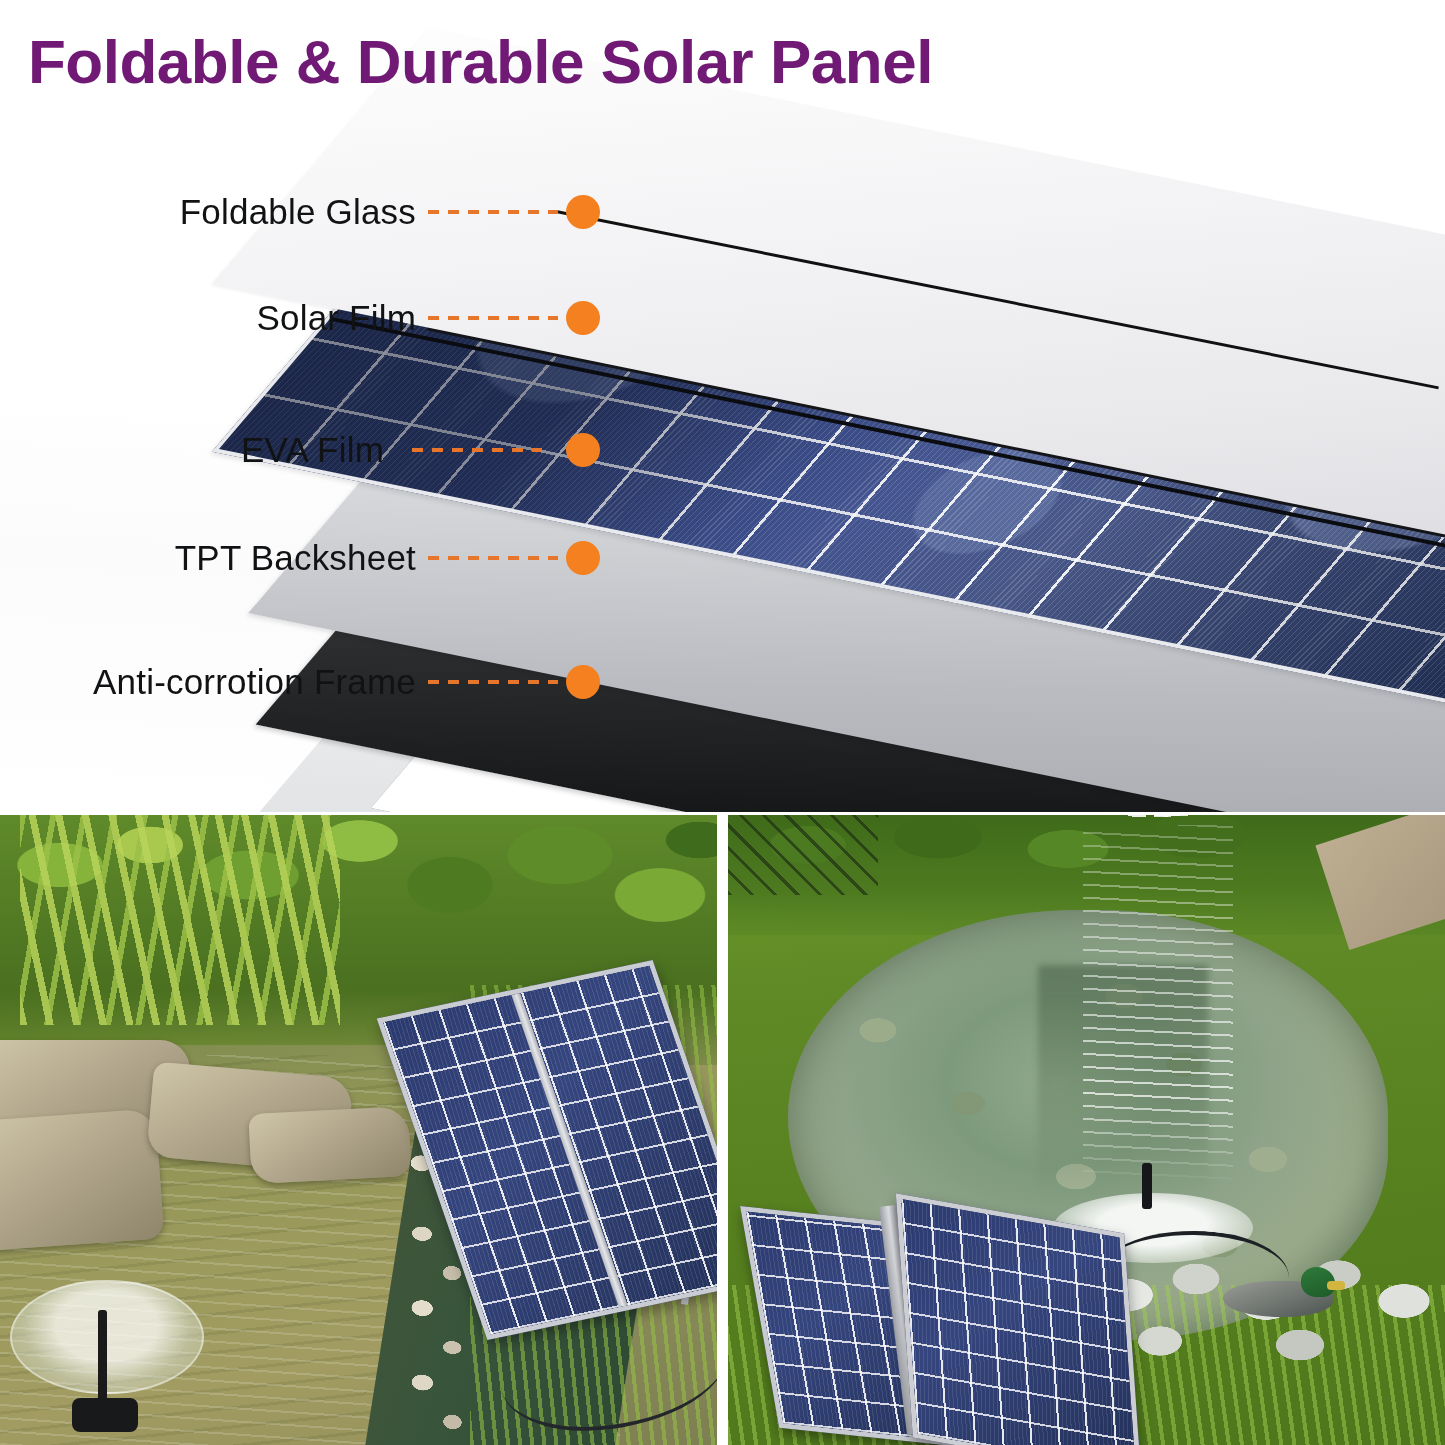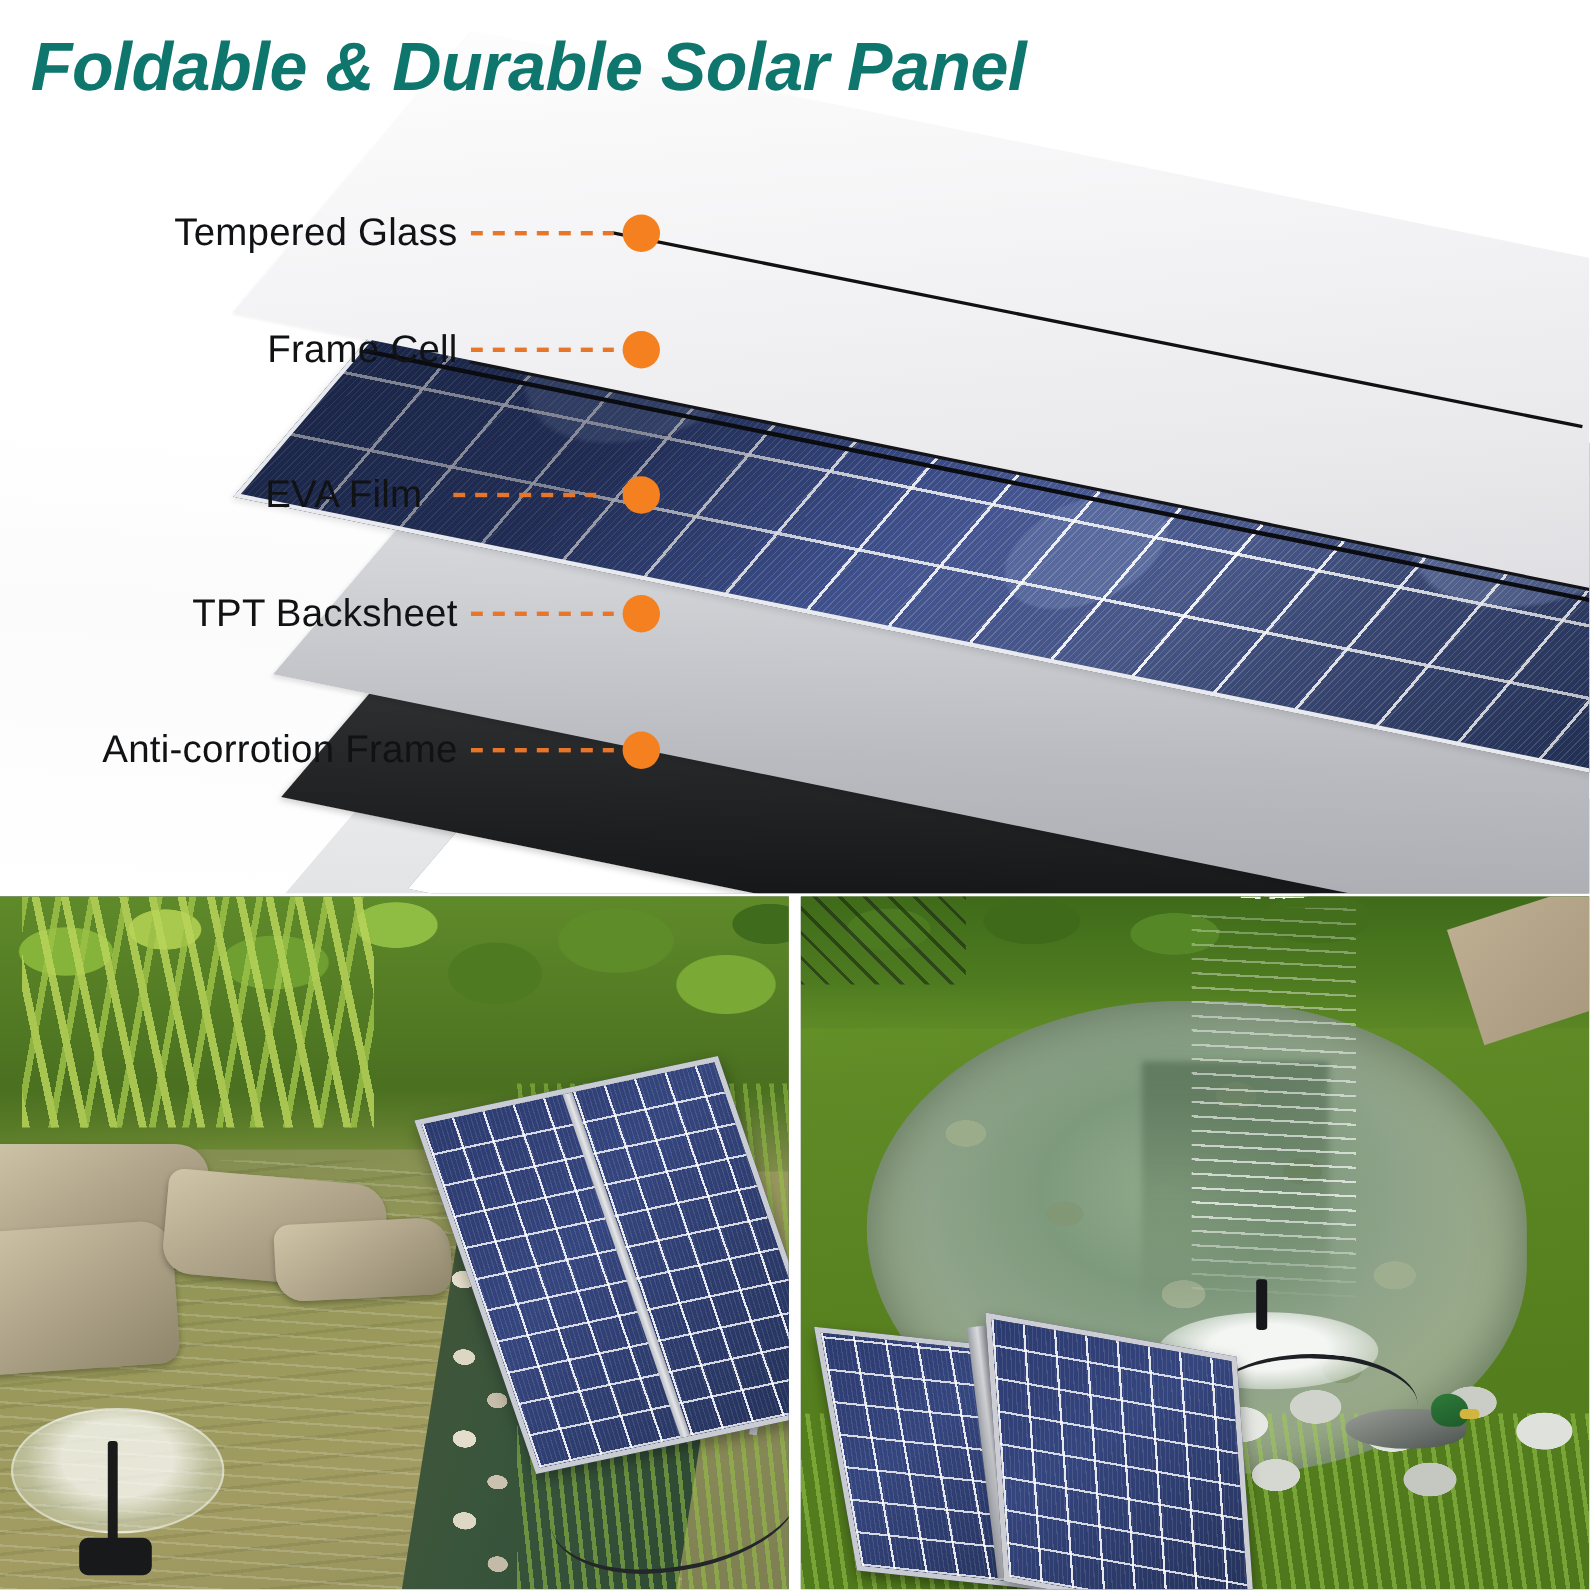--- a/index.html
+++ b/index.html
@@ -275,30 +275,30 @@
       <div class="cell-shade"></div>
       <div class="cell-split"></div>
     </div>
     <div class="sheet cell-rim"></div>
 
     <div class="sheet glass-edge"></div>
     <div class="sheet glass-top"></div>
 
     <div class="leader" style="left:556px;top:210px;width:900px;transform:rotate(11.3deg);"></div>
 
-    <div id="title" style="color:#0f766e;font-style:italic;">Foldable &amp; Durable Solar Panel</div>
+    <div id="title" style="color:#701a75;">Foldable &amp; Durable Solar Panel</div>
 
     <div class="callout" style="top:192px;left:0;width:600px;justify-content:flex-end;">
-      <span class="lbl">Tempered Glass</span>
+      <span class="lbl">Foldable Glass</span>
       <span class="dash" style="width:130px;"></span>
       <span class="dot"></span>
     </div>
 
     <div class="callout" style="top:298px;left:0;width:600px;justify-content:flex-end;">
-      <span class="lbl">Frame Cell</span>
+      <span class="lbl">Solar Film</span>
       <span class="dash" style="width:130px;"></span>
       <span class="dot"></span>
     </div>
 
     <div class="callout" style="top:430px;left:0;width:600px;justify-content:flex-end;gap:16px;">
       <span class="lbl">EVA Film</span>
       <span class="dash" style="width:130px;"></span>
       <span class="dot"></span>
     </div>
 

